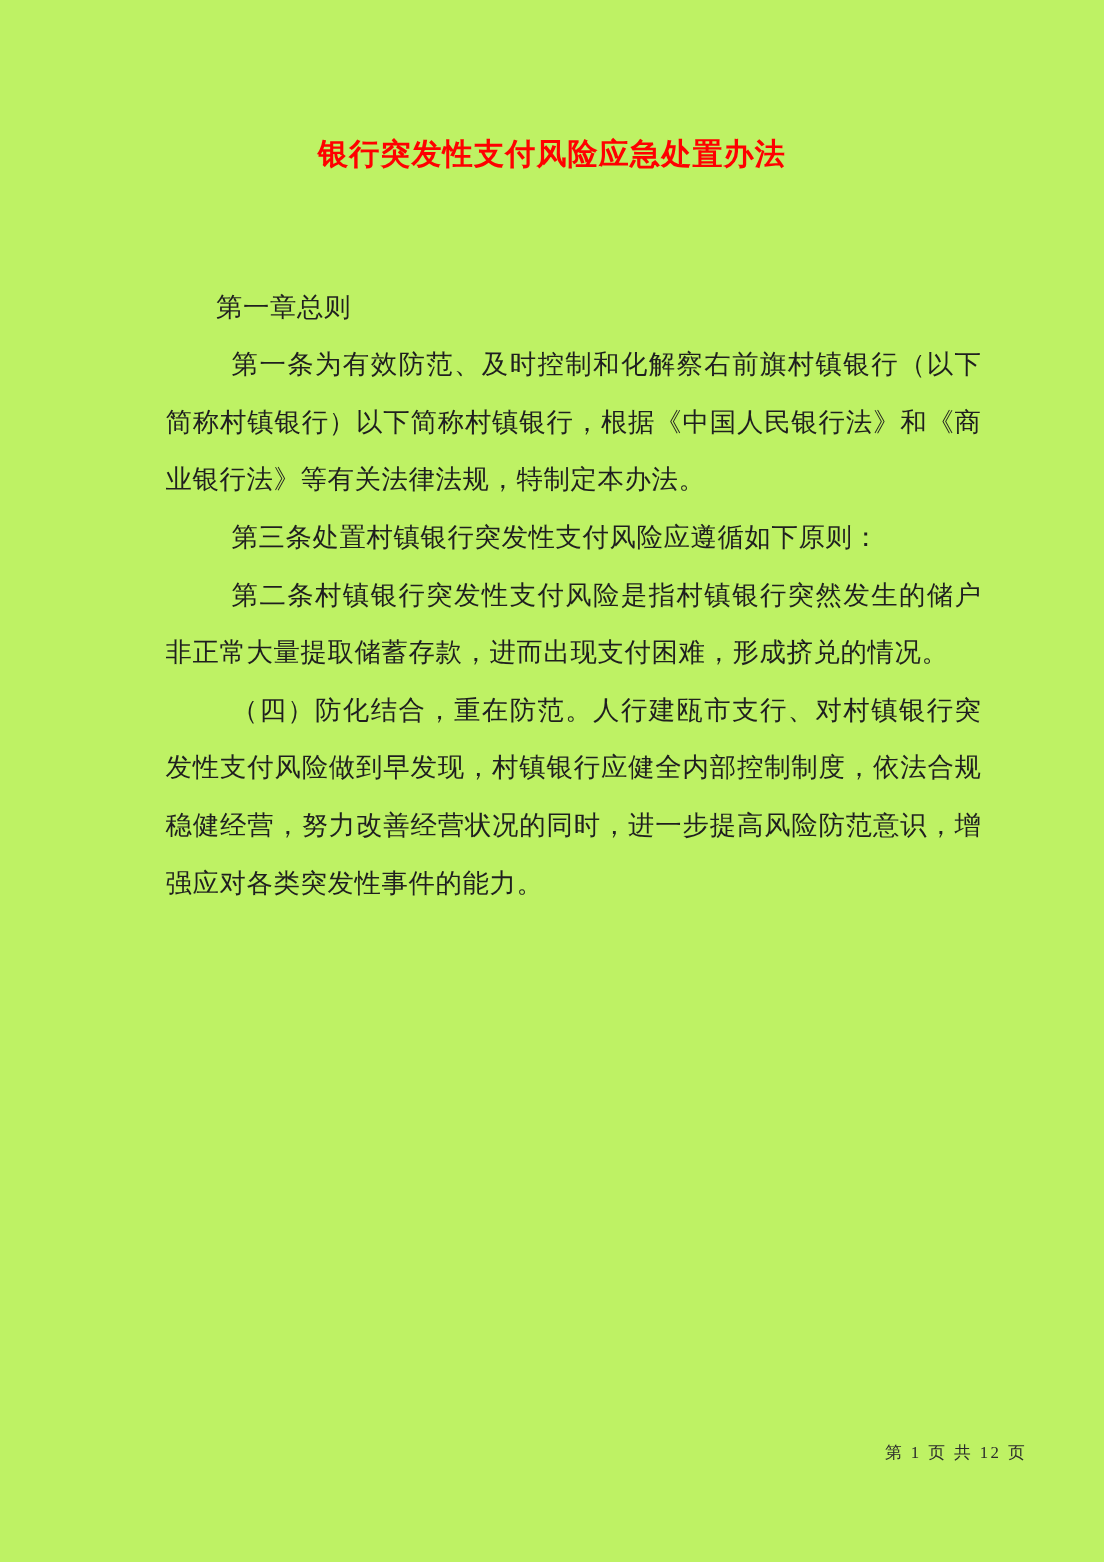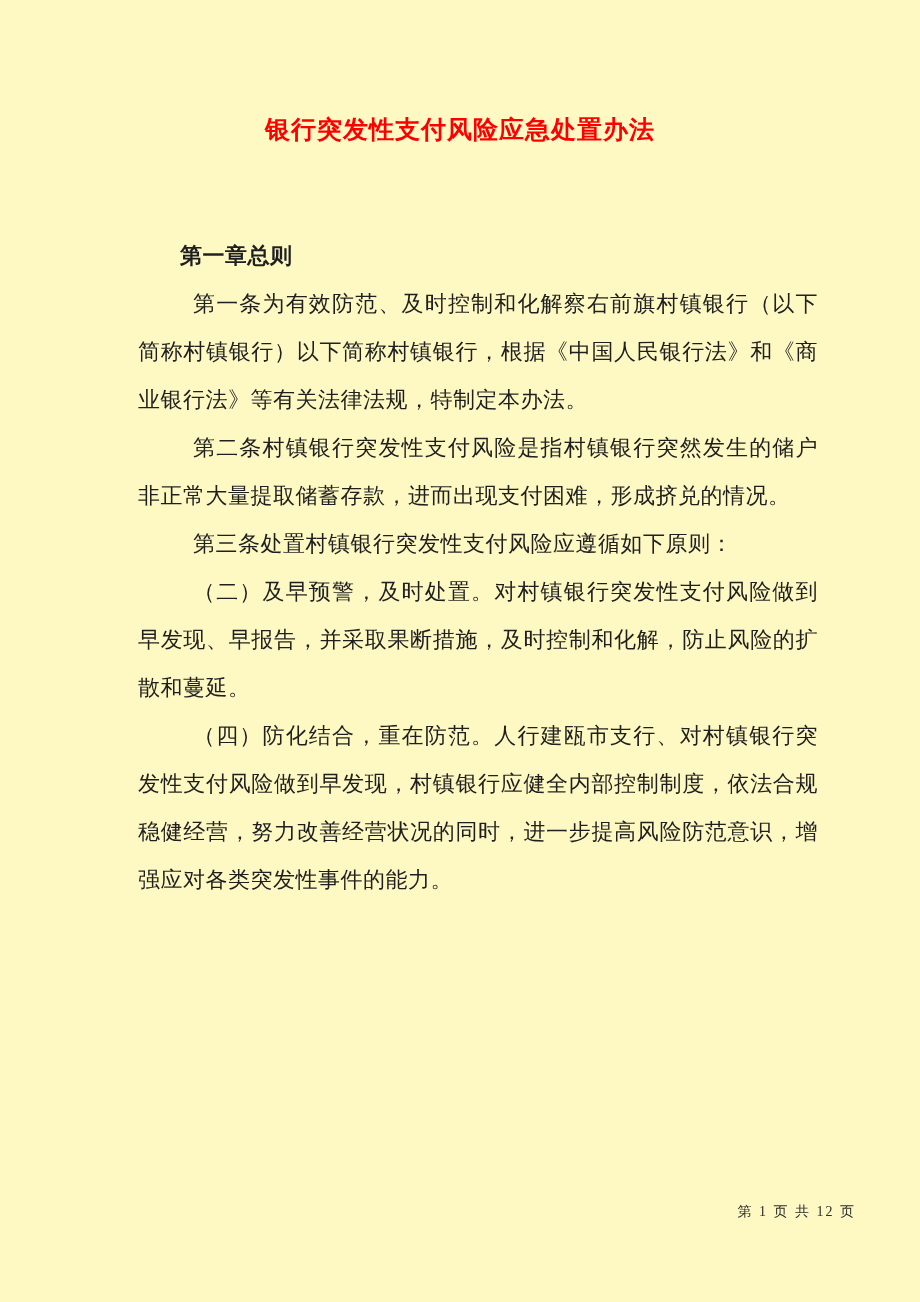--- a/index.html
+++ b/index.html
@@ -4,21 +4,21 @@
 <style>
   html, body {
     margin: 0;
     padding: 0;
     background: #ffffff;
   }
   .page {
     position: relative;
     width: 920px;
     height: 1302px;
-    background: #fef9c3;
+    background: #bef264;
     overflow: hidden;
     font-family: "Liberation Serif", "DejaVu Serif", serif;
   }
   .doc-title {
     margin: 110px 0 0 0;
     text-align: center;
     font-size: 25px;
     font-weight: bold;
     line-height: 40px;
     color: #ff0000;
@@ -31,21 +31,21 @@
     color: #1f1f1f;
     text-align: justify;
     letter-spacing: 0.5px;
   }
   .content p {
     margin: 0;
     padding: 0;
   }
   .chapter-heading {
     text-indent: 42px;
-    font-weight: bold;
+    font-weight: normal;
   }
   .para {
     text-indent: 55px;
   }
   .footer {
     position: absolute;
     top: 1202px;
     right: 64px;
     font-size: 14px;
     line-height: 20px;
@@ -58,21 +58,20 @@
 </head>
 <body>
 
 <div class="page">
 
   <div class="doc-title">银行突发性支付风险应急处置办法</div>
 
   <div class="content">
     <p class="chapter-heading">第一章总则</p>
     <p class="para">第一条为有效防范、及时控制和化解察右前旗村镇银行（以下简称村镇银行）以下简称村镇银行，根据《中国人民银行法》和《商业银行法》等有关法律法规，特制定本办法。</p>
+    <p class="para">第三条处置村镇银行突发性支付风险应遵循如下原则：</p>
     <p class="para">第二条村镇银行突发性支付风险是指村镇银行突然发生的储户非正常大量提取储蓄存款，进而出现支付困难，形成挤兑的情况。</p>
-    <p class="para">第三条处置村镇银行突发性支付风险应遵循如下原则：</p>
-    <p class="para">（二）及早预警，及时处置。对村镇银行突发性支付风险做到早发现、早报告，并采取果断措施，及时控制和化解，防止风险的扩散和蔓延。</p>
     <p class="para">（四）防化结合，重在防范。人行建瓯市支行、对村镇银行突发性支付风险做到早发现，村镇银行应健全内部控制制度，依法合规稳健经营，努力改善经营状况的同时，进一步提高风险防范意识，增强应对各类突发性事件的能力。</p>
   </div>
 
   <div class="footer">第 1 页 共 12 页</div>
 
 </div>
 
 </body></html>

